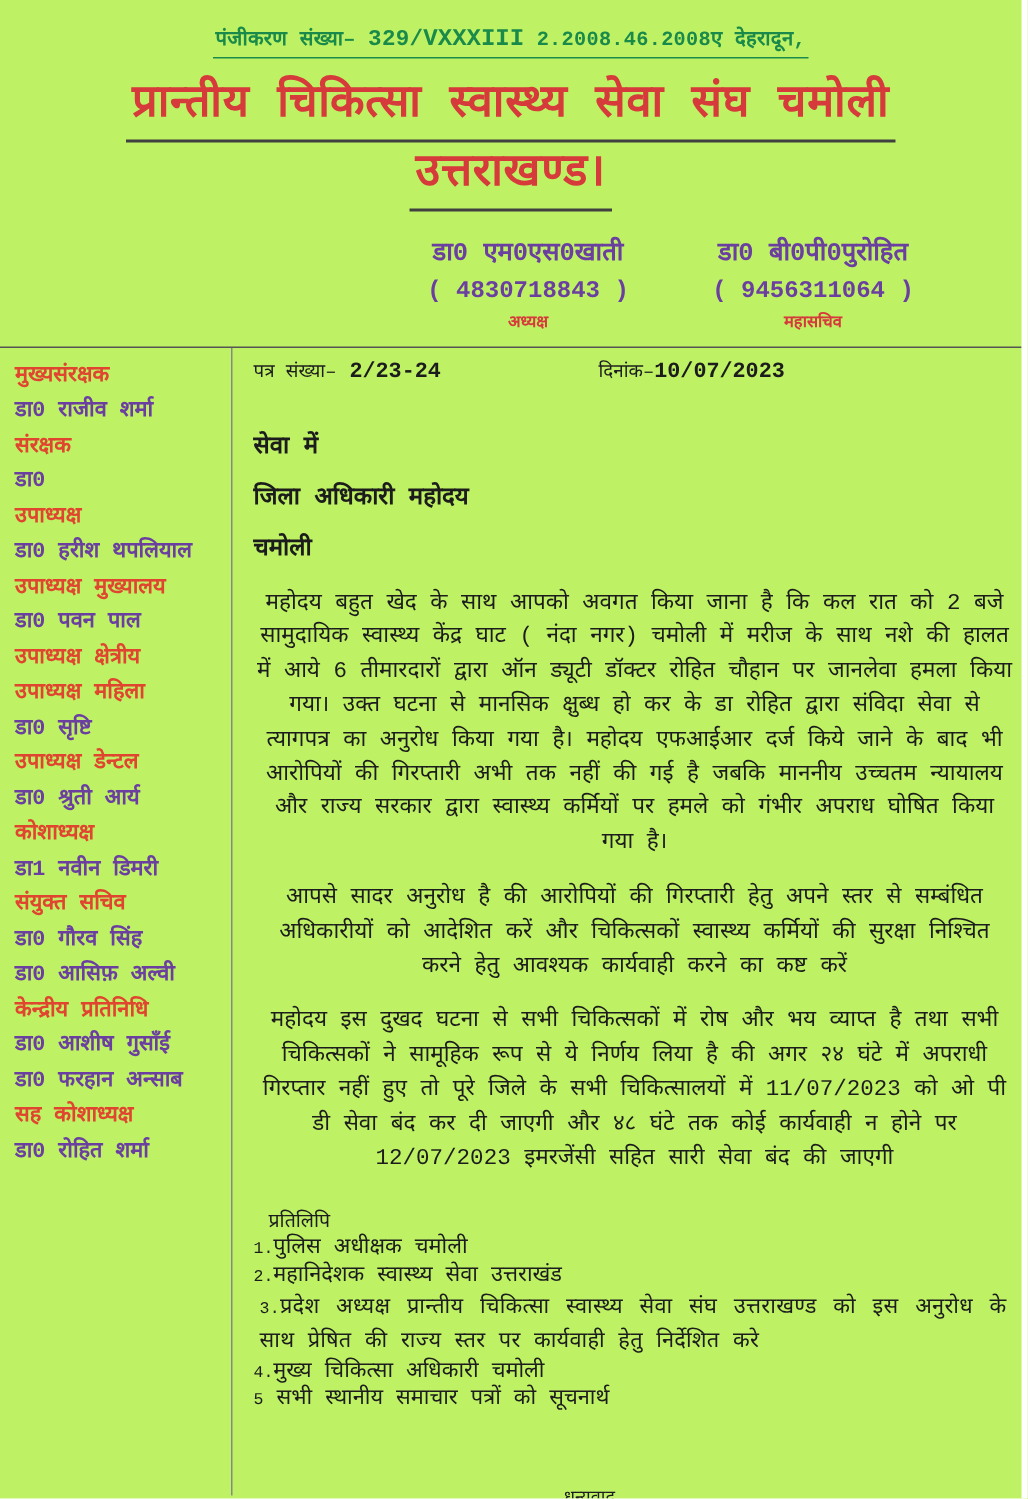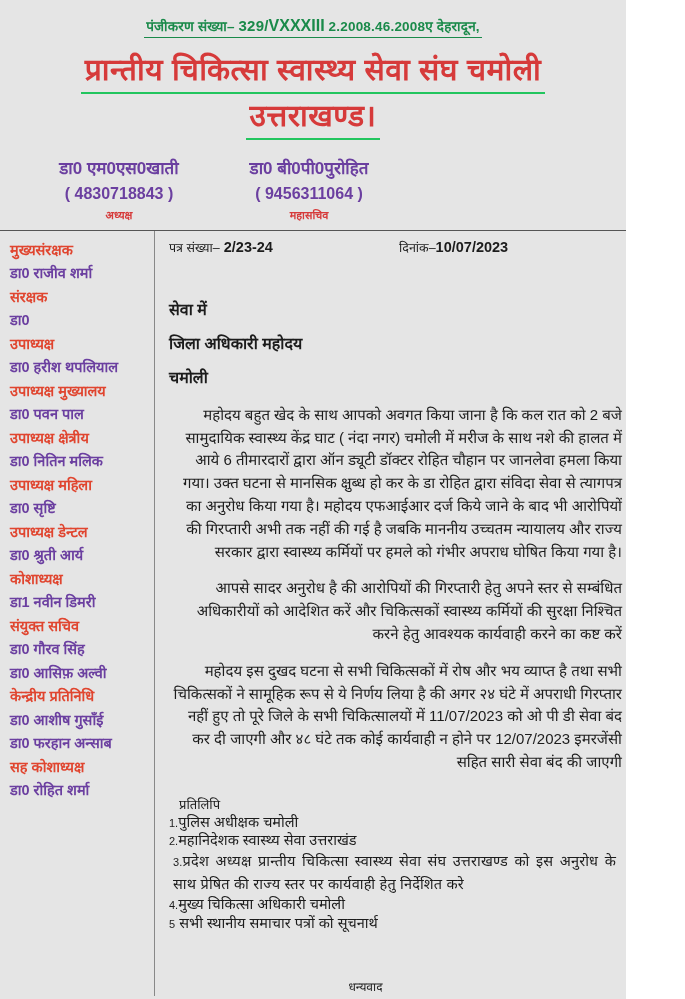--- a/index.html
+++ b/index.html
@@ -4,23 +4,24 @@
 <title>Letterhead</title>
 <style>
   * { margin:0; padding:0; box-sizing:border-box; }
   html, body {
     width:685px; height:999px;
     background:#ffffff;
     font-family:"Liberation Sans", sans-serif;
   }
   .page {
     position:relative;
-    width:626px; height:999px;
-    background:#e5e5e5;
+    width:681px; height:999px;
+    background:#bef264;
     overflow:hidden;
+    font-family:Liberation Mono, monospace;
   }
 
   
   .masthead { padding-top:16px; text-align:center; }
 
   .reg-line {
     color:#1a8a4a;
     font-size:13.5px;
     font-weight:700;
     letter-spacing:0.2px;
@@ -41,31 +42,32 @@
   .org-title {
     color:#d63a3a;
     font-weight:700;
     font-size:30px;
     line-height:1.33;
     letter-spacing:0.5px;
     margin-top:12px;
   }
   .org-title .tl {
     display:inline-block;
-    border-bottom:2px solid #22c55e;
+    border-bottom:2px solid #404040;
     padding:0 4px 2px 4px;
   }
   .org-title .tl2 { margin-top:2px; }
 
   
   .officers {
     display:flex;
-    justify-content:flex-start;
+    justify-content:flex-end;
     align-items:flex-start;
     padding:16px 34px 0 18px;
+    margin-left:33px;
   }
   .officer { text-align:center; min-width:190px; }
   .officer .oname {
     color:#6b3fa0;
     font-size:17px;
     font-weight:700;
     line-height:1.5;
     white-space:nowrap;
   }
   .officer .ophone {
@@ -121,32 +123,32 @@
     display:flex;
     font-size:14.5px;
     line-height:1.2;
     margin-bottom:2px;
   }
   .meta-label { font-size:12.5px; }
   .meta-val   { font-weight:700; font-size:14.5px; }
   .meta-left  { width:230px; }
   .meta-right { }
 
-  .addr-block { margin-top:45px; }
+  .addr-block { margin-top:32px; }
   .addr-line {
     font-size:16px;
     font-weight:700;
     line-height:1.0;
     margin-bottom:18px;
   }
 
   .para {
     font-size:15px;
     line-height:1.52;
-    text-align:right;
+    text-align:center;
     margin-top:14px;
     color:#1c1c1c;
   }
   .para.p1 { margin-top:8px; }
 
   .copies { margin-top:24px; font-size:14.5px; color:#1c1c1c; }
   .copies-title {
     font-size:13px;
     line-height:1.15;
     padding-left:10px;
@@ -212,21 +214,20 @@
     <div class="sidebar">
         <div class="sb-item role">मुख्यसंरक्षक</div>
         <div class="sb-item person">डा0 राजीव शर्मा</div>
         <div class="sb-item role">संरक्षक</div>
         <div class="sb-item person">डा0</div>
         <div class="sb-item role">उपाध्यक्ष</div>
         <div class="sb-item person">डा0 हरीश थपलियाल</div>
         <div class="sb-item role">उपाध्यक्ष मुख्यालय</div>
         <div class="sb-item person">डा0 पवन पाल</div>
         <div class="sb-item role">उपाध्यक्ष क्षेत्रीय</div>
-        <div class="sb-item person">डा0 नितिन मलिक</div>
         <div class="sb-item role">उपाध्यक्ष महिला</div>
         <div class="sb-item person">डा0 सृष्टि</div>
         <div class="sb-item role">उपाध्यक्ष डेन्टल</div>
         <div class="sb-item person">डा0 श्रुती आर्य</div>
         <div class="sb-item role">कोशाध्यक्ष</div>
         <div class="sb-item person">डा1 नवीन डिमरी</div>
         <div class="sb-item role">संयुक्त सचिव</div>
         <div class="sb-item person">डा0 गौरव सिंह</div>
         <div class="sb-item person">डा0 आसिफ़ अल्वी</div>
         <div class="sb-item role">केन्द्रीय प्रतिनिधि</div>

